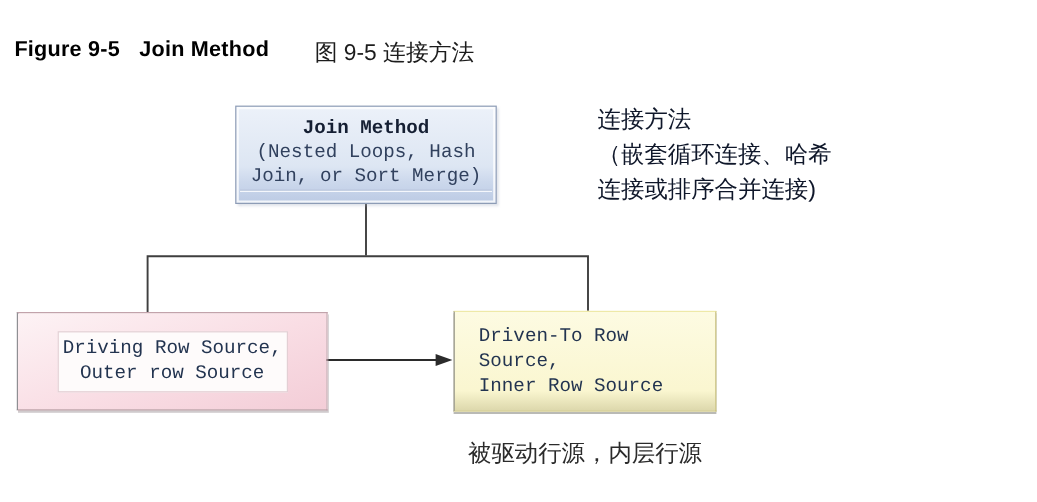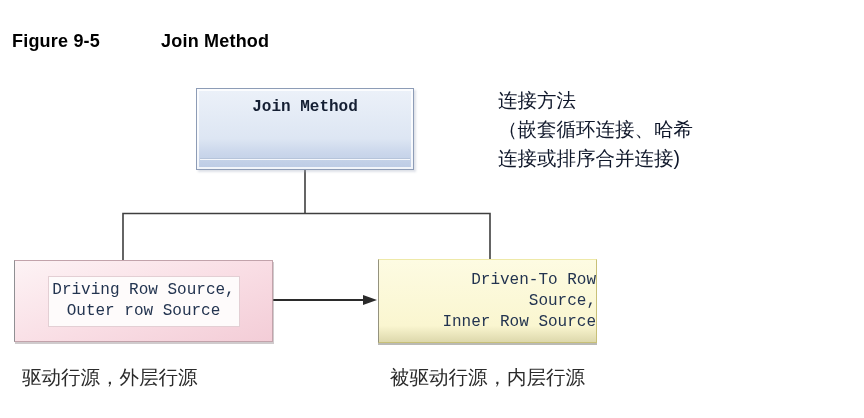--- a/index.html
+++ b/index.html
@@ -17,21 +17,20 @@
   }
 
   
   .title-row {
     position: absolute;
     left: 12px;
     top: 31px;
     display: flex;
     align-items: flex-start;
     white-space: nowrap;
-    gap: 45px;
   }
   .fig-label {
     font-size: 18px;
     font-weight: 700;
     color: #000000;
     letter-spacing: 0.2px;
   }
   .fig-title-en {
     font-size: 18px;
     font-weight: 700;
@@ -146,21 +145,21 @@
     height: 84px;
     box-sizing: border-box;
     border: 1px solid #c8c078;
     border-left-color: #94927e;
     border-top-color: #eee9a8;
     background: linear-gradient(180deg, #fdfbe2 0%, #faf6d0 80%, #ddd8ac 100%);
     box-shadow: 0 2px 0 rgba(130,130,120,0.55);
     display: flex;
     align-items: center;
     justify-content: center;
-    text-align: right;
+    text-align: left;
     padding-left: 20px;
   }
 
   
   .bottom-label {
     position: absolute;
     font-size: 19.5px;
     color: #2b2b2b;
     white-space: nowrap;
   }
@@ -168,49 +167,51 @@
   .bottom-label.right { left: 390px; top: 364px; }
 </style>
 </head>
 <body>
 
 <div class="canvas">
 
   <div class="title-row">
     <span class="fig-label">Figure 9-5</span>
     <span class="fig-title-en">Join Method</span>
+    <span class="fig-title-zh">图 9-5 连接方法</span>
   </div>
 
   <svg class="connectors" viewBox="0 0 864 418" xmlns="http://www.w3.org/2000/svg">
 
     <line x1="305" y1="170" x2="305" y2="213" stroke="#3f3f3f" stroke-width="1.6"></line>
 
     <polyline points="123,260 123,213.5 490,213.5 490,259" fill="none" stroke="#3f3f3f" stroke-width="1.6"></polyline>
 
     <line x1="233" y1="300" x2="366" y2="300" stroke="#2b2b2b" stroke-width="1.8"></line>
     <polygon points="377,300 363,295 363,305" fill="#2b2b2b"></polygon>
   </svg>
 
   <div class="join-box">
     <div class="join-box-title">Join Method</div>
+    <div class="join-box-subtitle">(Nested Loops, Hash
+Join, or Sort Merge)</div>
     <div class="join-box-bevel"></div>
   </div>
 
   <div class="join-annotation">连接方法
 （嵌套循环连接、哈希
 连接或排序合并连接)</div>
 
   <div class="driving-box">
     <div class="driving-inner">
       <div class="mono-text">Driving Row Source,
 Outer row Source</div>
     </div>
   </div>
 
   <div class="driven-box">
     <div class="mono-text">Driven-To Row Source,
 Inner Row Source</div>
   </div>
 
-  <div class="bottom-label left">驱动行源，外层行源</div>
   <div class="bottom-label right">被驱动行源，内层行源</div>
 
 </div>
 
 </body></html>

